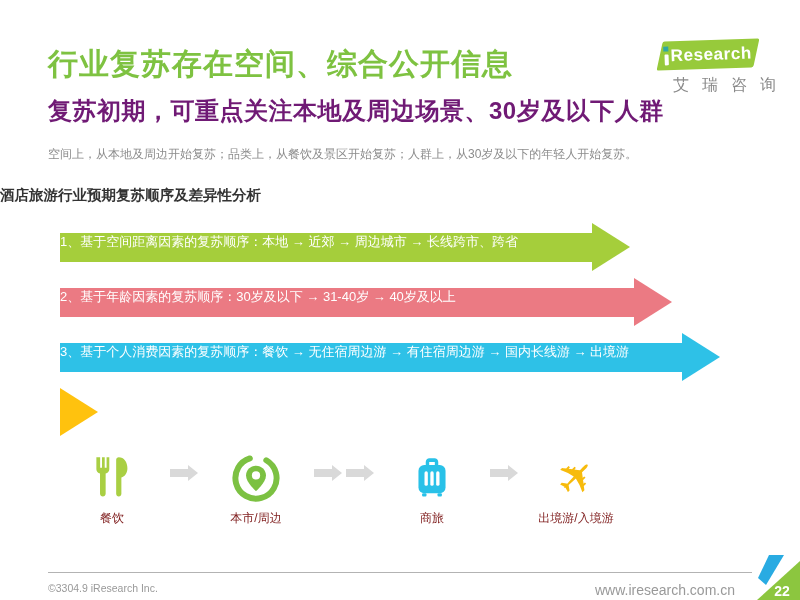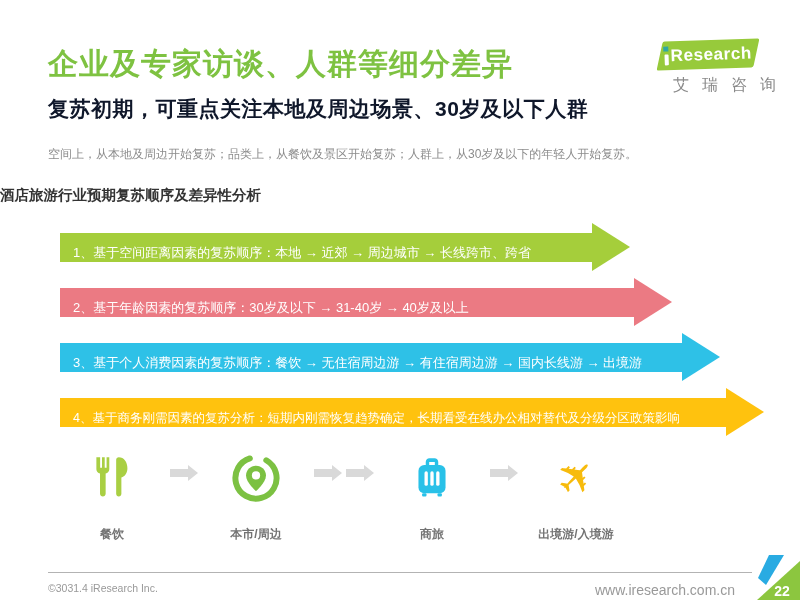--- a/index.html
+++ b/index.html
@@ -3,74 +3,74 @@
 <meta charset="utf-8">
 <style>
   * { margin:0; padding:0; box-sizing:border-box; }
   html,body { background:#fff; }
   body { font-family:"Liberation Sans","DejaVu Sans",sans-serif; }
   .slide { position:relative; width:800px; height:600px; background:#fff; overflow:hidden; }
 
   
   .page-title { position:absolute; left:48px; top:44px; font-size:30px; font-weight:bold;
                 color:#7EC241; letter-spacing:1px; }
-  .page-subtitle { position:absolute; left:48px; top:95px; font-size:21px; font-weight:bold;
-                   color:#0f172a; letter-spacing:0.5px; }
+  .page-subtitle { position:absolute; left:48px; top:95px; font-size:24px; font-weight:bold;
+                   color:#701a75; letter-spacing:0.5px; }
   .page-desc { position:absolute; left:48px; top:146px; font-size:12px; color:#8C8C8C; }
 
   
   .logo { position:absolute; right:40px; top:40px; width:100px; text-align:center; }
   .logo-box { width:96px; height:29px; background:#97CA3B; transform:skewX(-14deg) rotate(-2deg);
               display:flex; align-items:center; justify-content:center; border-radius:2px; }
   .logo-box-inner { transform:skewX(14deg); display:flex; align-items:flex-end; gap:2px; }
   .logo-i { display:inline-block; width:5px; position:relative; height:18px; }
   .logo-i .dot { position:absolute; top:-2px; left:0; width:5px; height:5px; background:#2FA8A3; }
   .logo-i .stem { position:absolute; bottom:1px; left:0.5px; width:4px; height:11px; background:#fff; border-radius:1px; }
   .logo-text { color:#fff; font-size:17px; font-weight:bold; letter-spacing:0.5px; }
   .logo-cn { margin-top:6px; font-size:16px; color:#8a8a8a; letter-spacing:13px; text-indent:13px;
              white-space:nowrap; }
 
   
   .chart-title { position:absolute; left:0; right:0; top:186px; text-align:left;
                  font-size:14.5px; font-weight:bold; color:#333; }
   .arrows { position:absolute; left:60px; top:223px; }
   .arrow-row { display:flex; align-items:center; height:48px; margin-bottom:7px; }
-  .arrow-body { height:29px; background:var(--c); display:flex; align-items:flex-end;
-                padding-left:13px; color:#fff; font-size:13px; white-space:nowrap; overflow:hidden; }
+  .arrow-body { height:29px; background:var(--c); display:flex; align-items:flex-start;
+                color:#fff; font-size:13px; white-space:nowrap; overflow:hidden; }
   .arrow-head { width:0; height:0; border-top:24px solid transparent;
                 border-bottom:24px solid transparent; border-left:38px solid var(--c); }
   .r0 .arrow-body { width:532px; }
   .r1 .arrow-body { width:574px; }
   .r2 .arrow-body { width:622px; }
   .r3 .arrow-body { width:666px; font-size:12.5px; }
 
   
   .stages { position:absolute; left:56px; top:450px; width:688px; display:flex; align-items:flex-start; }
   .stage { width:112px; text-align:center; }
   .stage-icon { height:54px; display:flex; align-items:center; justify-content:center; color:var(--c); }
-  .stage-label { margin-top:22px; font-size:12px; font-weight:bold; color:#737373; white-space:nowrap; }
+  .stage-label { margin-top:6px; font-size:12px; font-weight:normal; color:#7f1d1d; white-space:nowrap; }
   .connector { width:32px; margin-top:15px; position:relative; height:16px; flex-shrink:0; }
   .connector .bar { position:absolute; left:2px; top:4px; width:18px; height:8px; background:#D9D9D9; }
   .connector .tip { position:absolute; left:20px; top:0; width:0; height:0;
                     border:8px solid transparent; border-left:10px solid #D9D9D9; }
   .plane-glyph { font-size:46px; line-height:1; transform:rotate(-45deg); display:inline-block; }
 
   
   .source { position:absolute; left:48px; top:558px; font-size:10.5px; color:#999; }
   .divider { position:absolute; left:48px; right:48px; top:572px; border-top:1px solid #B3B3B3; }
   .copyright { position:absolute; left:48px; top:582px; font-size:10.5px; color:#999; }
   .website { position:absolute; right:65px; top:582px; font-size:14px; color:#999; }
   .ribbon { position:absolute; right:0; bottom:0; }
 </style>
 </head>
 <body>
 
 <div class="slide">
 
-  <div class="page-title">企业及专家访谈、人群等细分差异</div>
+  <div class="page-title">行业复苏存在空间、综合公开信息</div>
 
   <div class="logo">
     <div class="logo-box">
       <div class="logo-box-inner">
         <span class="logo-i">
             <span class="dot"></span>
             <span class="stem"></span>
           </span>
         <span class="logo-text">Research</span>
       </div>
@@ -96,23 +96,20 @@
         </div>
       <div class="arrow-head"></div>
     </div>
     <div class="arrow-row r2" style="--c: #2EC1E7;">
       <div class="arrow-body">
           <span>3、基于个人消费因素的复苏顺序：餐饮 → 无住宿周边游 → 有住宿周边游 → 国内长线游 → 出境游</span>
         </div>
       <div class="arrow-head"></div>
     </div>
     <div class="arrow-row r3" style="--c: #FFC20E;">
-      <div class="arrow-body">
-          <span>4、基于商务刚需因素的复苏分析：短期内刚需恢复趋势确定，长期看受在线办公相对替代及分级分区政策影响</span>
-        </div>
       <div class="arrow-head"></div>
     </div>
   </div>
 
   <div class="stages">
 
     <div class="stage" style="--c: #A9CF43;">
       <div class="stage-icon">
         <svg width="50" height="50" viewBox="0 0 48 48" fill="currentColor">
           <path d="M10 5h2.6v10h1.8V5h2.6v10h1.8V5h2.6v11.5c0 2.1-1.5 3.8-3.5 4.1V40c0 1.5-1.2 2.7-2.7 2.7S12.5 41.5 12.5 40V20.6c-2-.3-3.5-2-3.5-4.1V5z"></path>
@@ -172,21 +169,21 @@
     <div class="stage" style="--c: #F7BB0C;">
       <div class="stage-icon">
         <span class="plane-glyph">✈</span>
       </div>
       <div class="stage-label">出境游/入境游</div>
     </div>
 
   </div>
 
   <div class="divider"></div>
-  <div class="copyright">©3031.4 iResearch Inc.</div>
+  <div class="copyright">©3304.9 iResearch Inc.</div>
   <div class="website">www.iresearch.com.cn</div>
 
   <svg class="ribbon" width="50" height="45" viewBox="0 0 50 45">
     <polygon points="19,0 34,0 16,30 8,23" fill="#29ABE2"></polygon>
     <polygon points="50,6 50,45 7,45" fill="#8CC63F"></polygon>
     <text x="32" y="41" text-anchor="middle" font-size="14" font-weight="bold" fill="#fff">22</text>
   </svg>
 
 </div>
 

